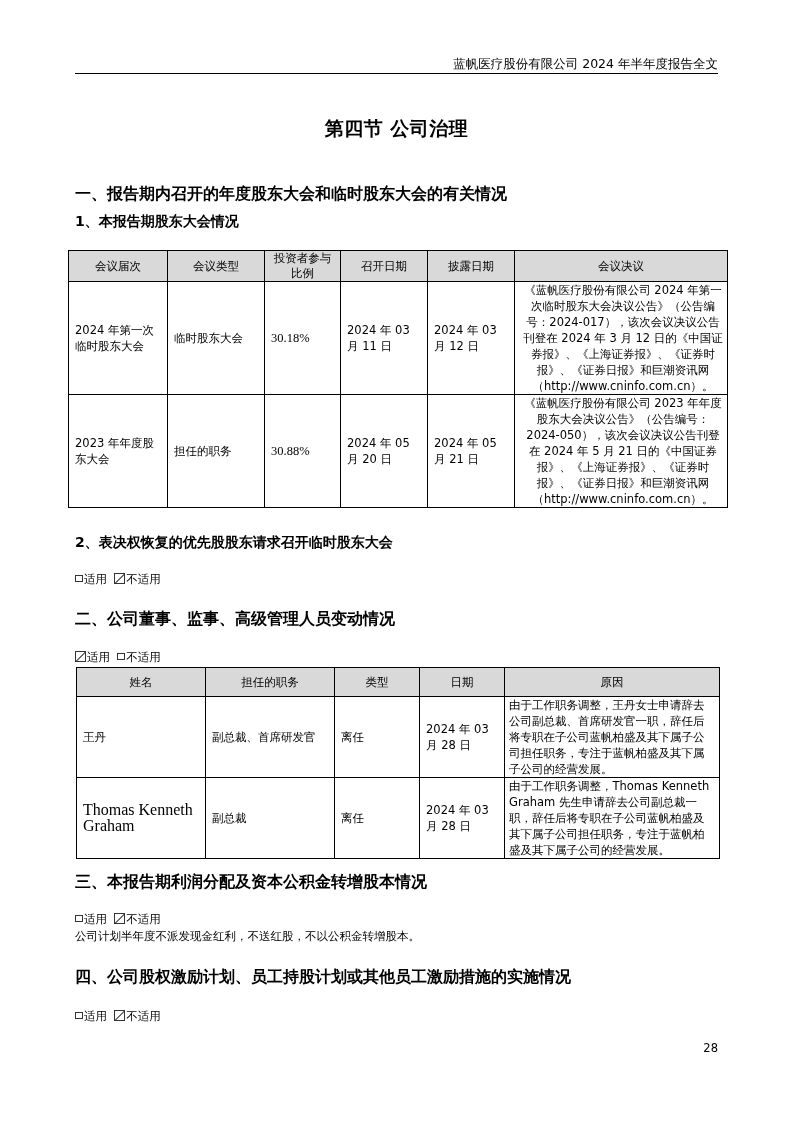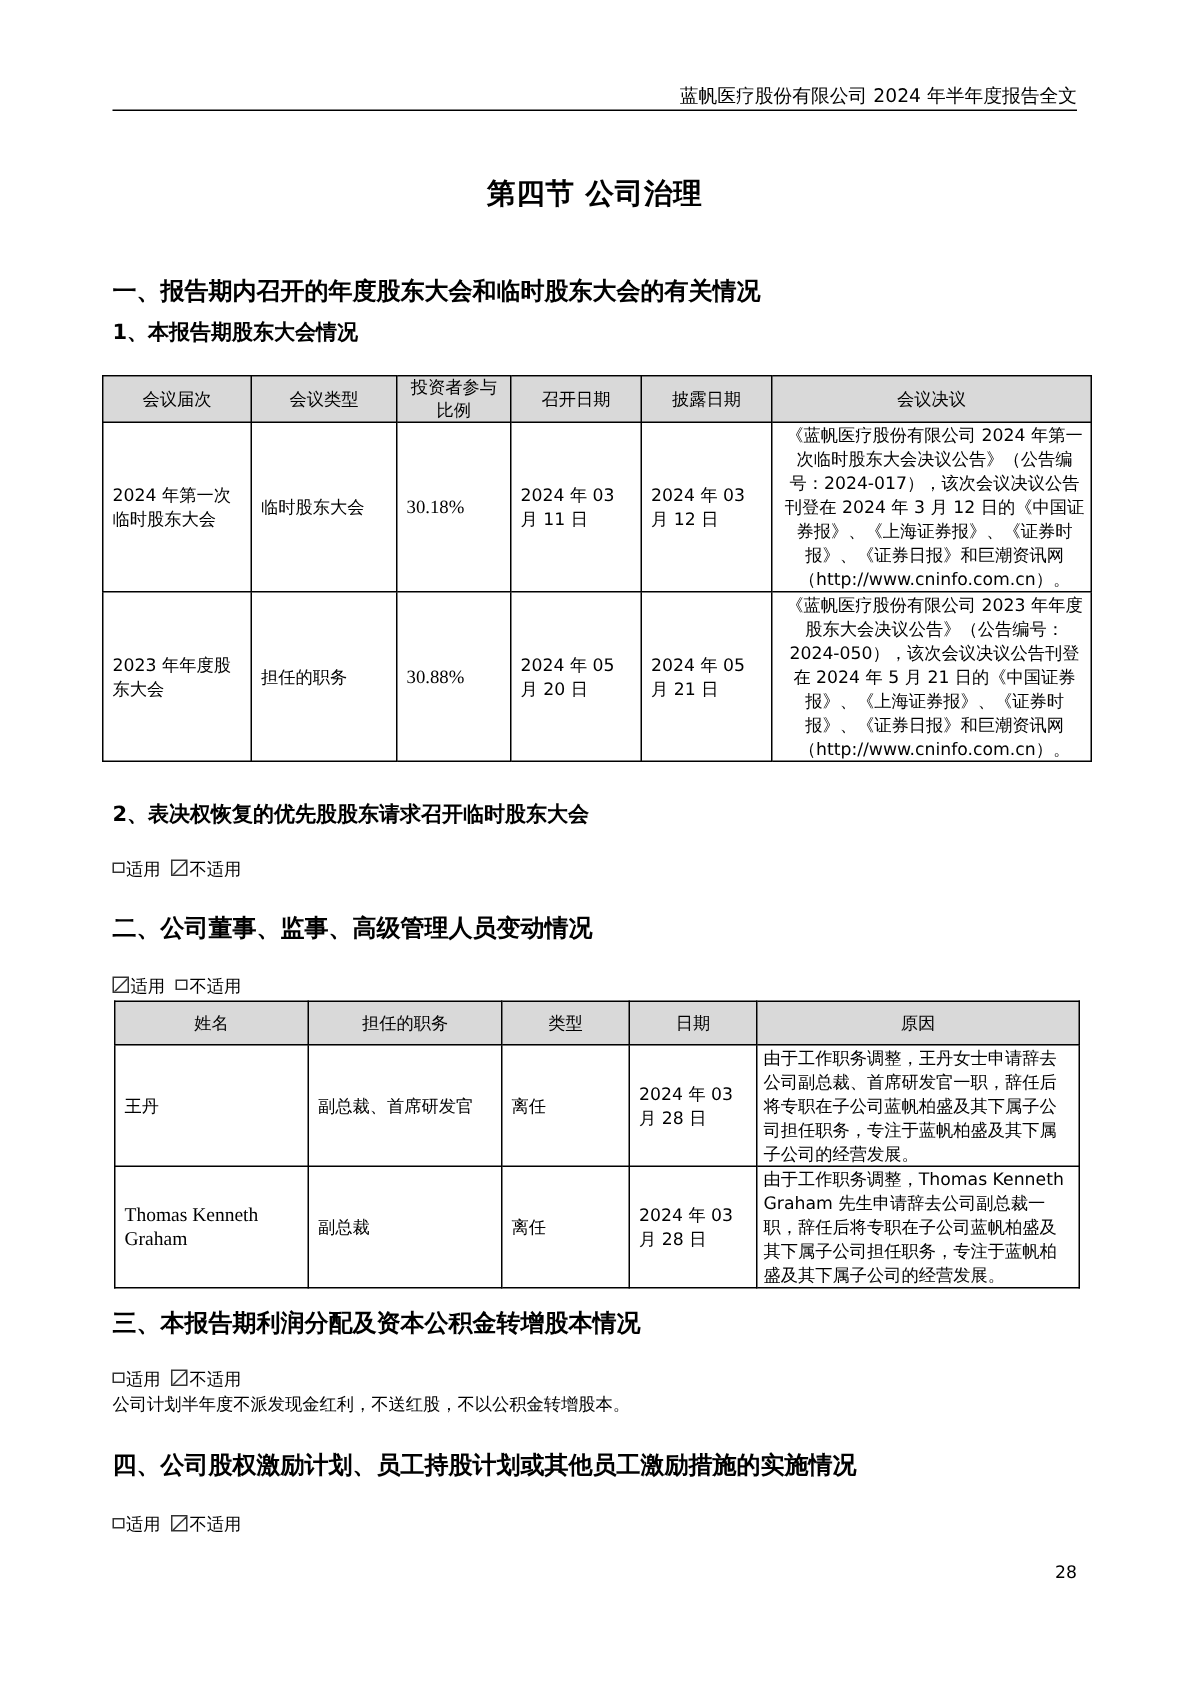--- a/index.html
+++ b/index.html
@@ -104,21 +104,21 @@
   </thead>
   <tbody>
     <tr style="height:80px;">
       <td>王丹</td>
       <td>副总裁、首席研发官</td>
       <td>离任</td>
       <td>2024 年 03 月 28 日</td>
       <td style="padding:0 4px;">由于工作职务调整，王丹女士申请辞去公司副总裁、首席研发官一职，辞任后将专职在子公司蓝帆柏盛及其下属子公司担任职务，专注于蓝帆柏盛及其下属子公司的经营发展。</td>
     </tr>
     <tr style="height:81px;">
-      <td class="serifnum" style="font-size:13px;">Thomas Kenneth Graham</td>
+      <td class="serifnum" style="font-size:16px;">Thomas Kenneth Graham</td>
       <td>副总裁</td>
       <td>离任</td>
       <td>2024 年 03 月 28 日</td>
       <td style="padding:0 4px;">由于工作职务调整，Thomas Kenneth Graham 先生申请辞去公司副总裁一职，辞任后将专职在子公司蓝帆柏盛及其下属子公司担任职务，专注于蓝帆柏盛及其下属子公司的经营发展。</td>
     </tr>
   </tbody>
 </table>
 
 <div class="abs h1" style="top:872px;">三、本报告期利润分配及资本公积金转增股本情况</div>
 <div class="abs small" style="top:912px;">

